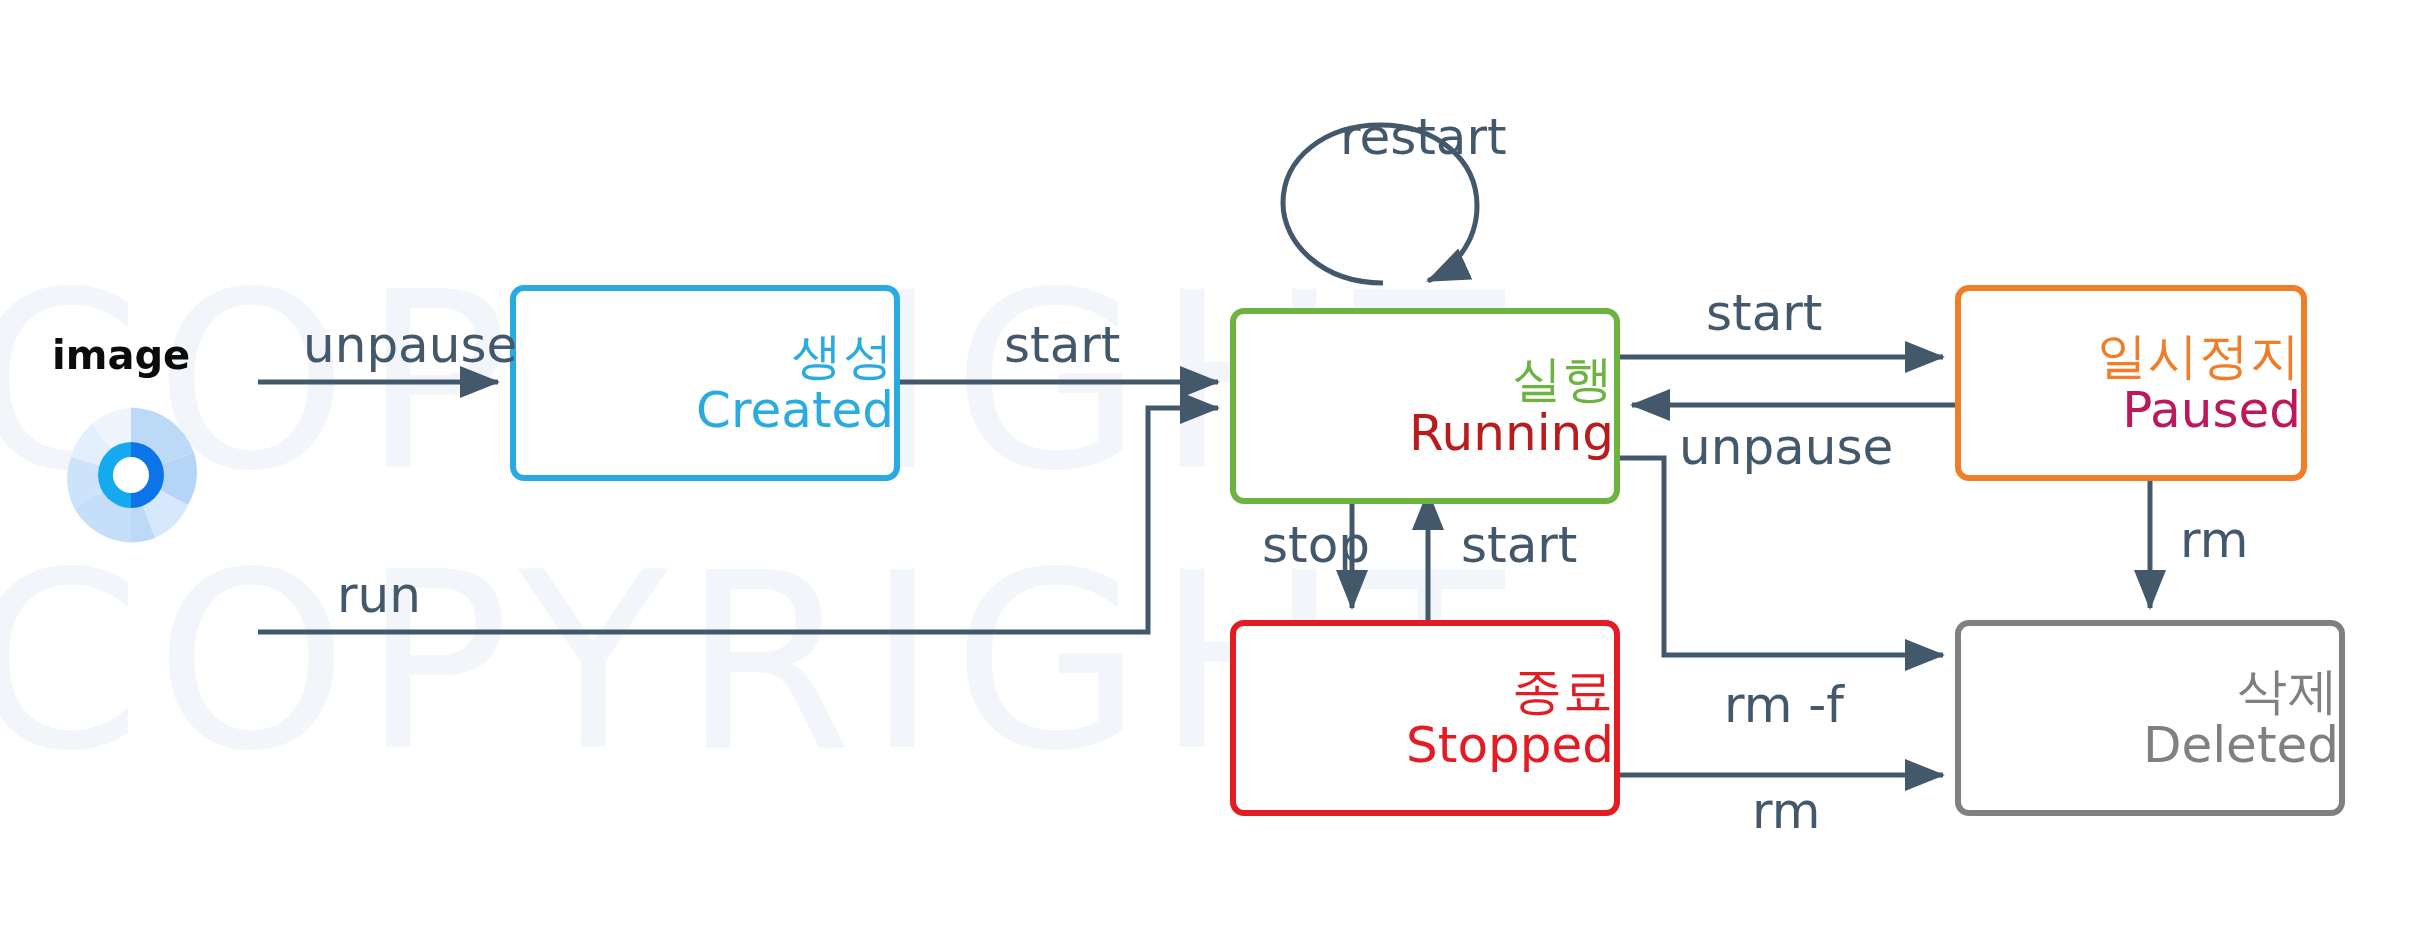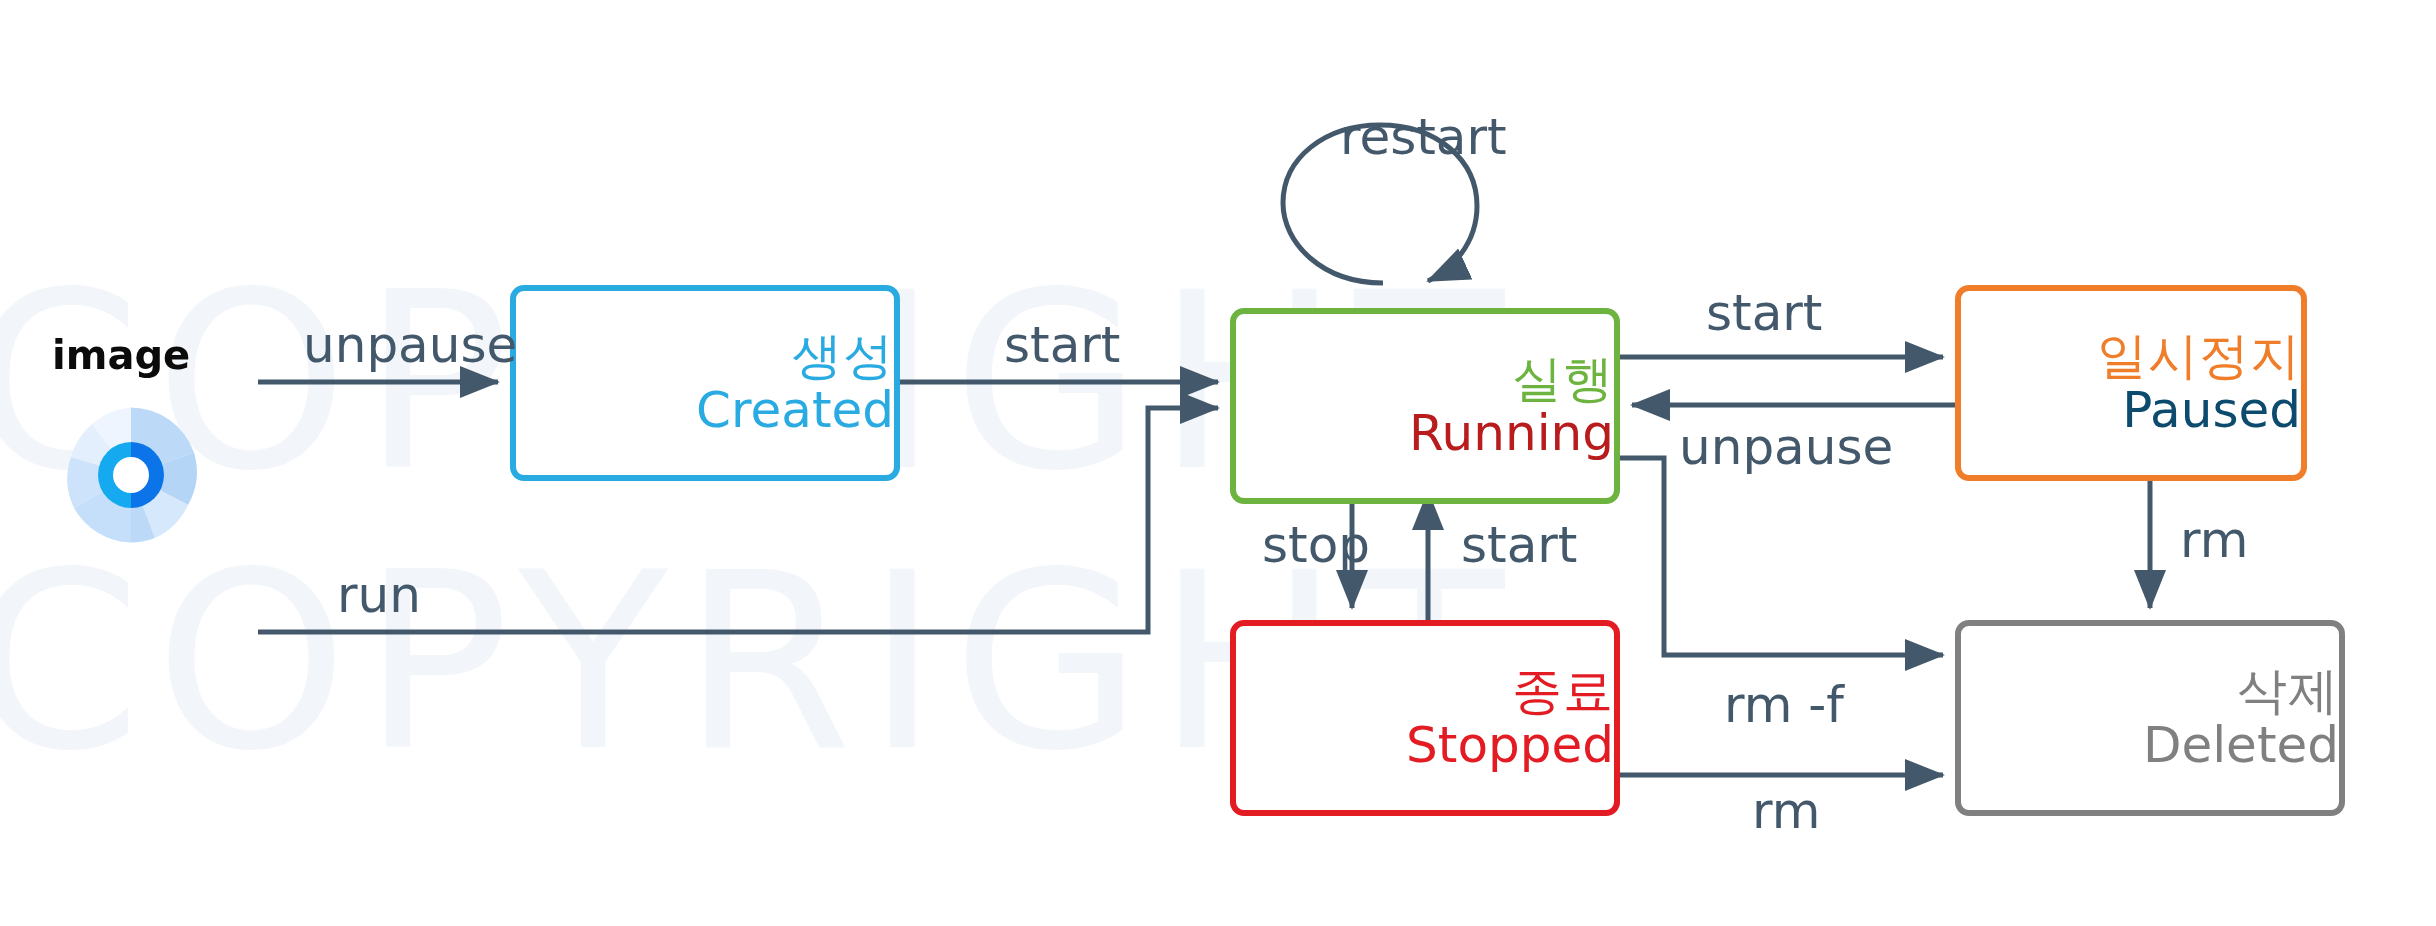--- a/index.html
+++ b/index.html
@@ -140,21 +140,21 @@
     <div class="state-en" style="color:#29abe2;">Created</div>
   </div>
 
   <div class="state-box" style="left:1230px; top:285px; width:390px; height:196px; border-color:#6cb33f;margin-top:23px;">
     <div class="state-ko" style="color:#6cb33f;">실행</div>
     <div class="state-en" style="color:#b91c1c;">Running</div>
   </div>
 
   <div class="state-box" style="left:1955px; top:285px; width:352px; height:196px; border-color:#f07d29;">
     <div class="state-ko" style="color:#f07d29;">일시정지</div>
-    <div class="state-en" style="color:#0c4a6e;">Paused</div>
+    <div class="state-en" style="color:#be185d;">Paused</div>
   </div>
 
   <div class="state-box" style="left:1230px; top:620px; width:390px; height:196px; border-color:#e31b23;">
     <div class="state-ko" style="color:#e31b23;margin-left:23px;">종료</div>
     <div class="state-en" style="color:#e31b23;">Stopped</div>
   </div>
 
   <div class="state-box" style="left:1955px; top:620px; width:390px; height:196px; border-color:#808080;">
     <div class="state-ko" style="color:#808080;">삭제</div>
     <div class="state-en" style="color:#808080;">Deleted</div>

